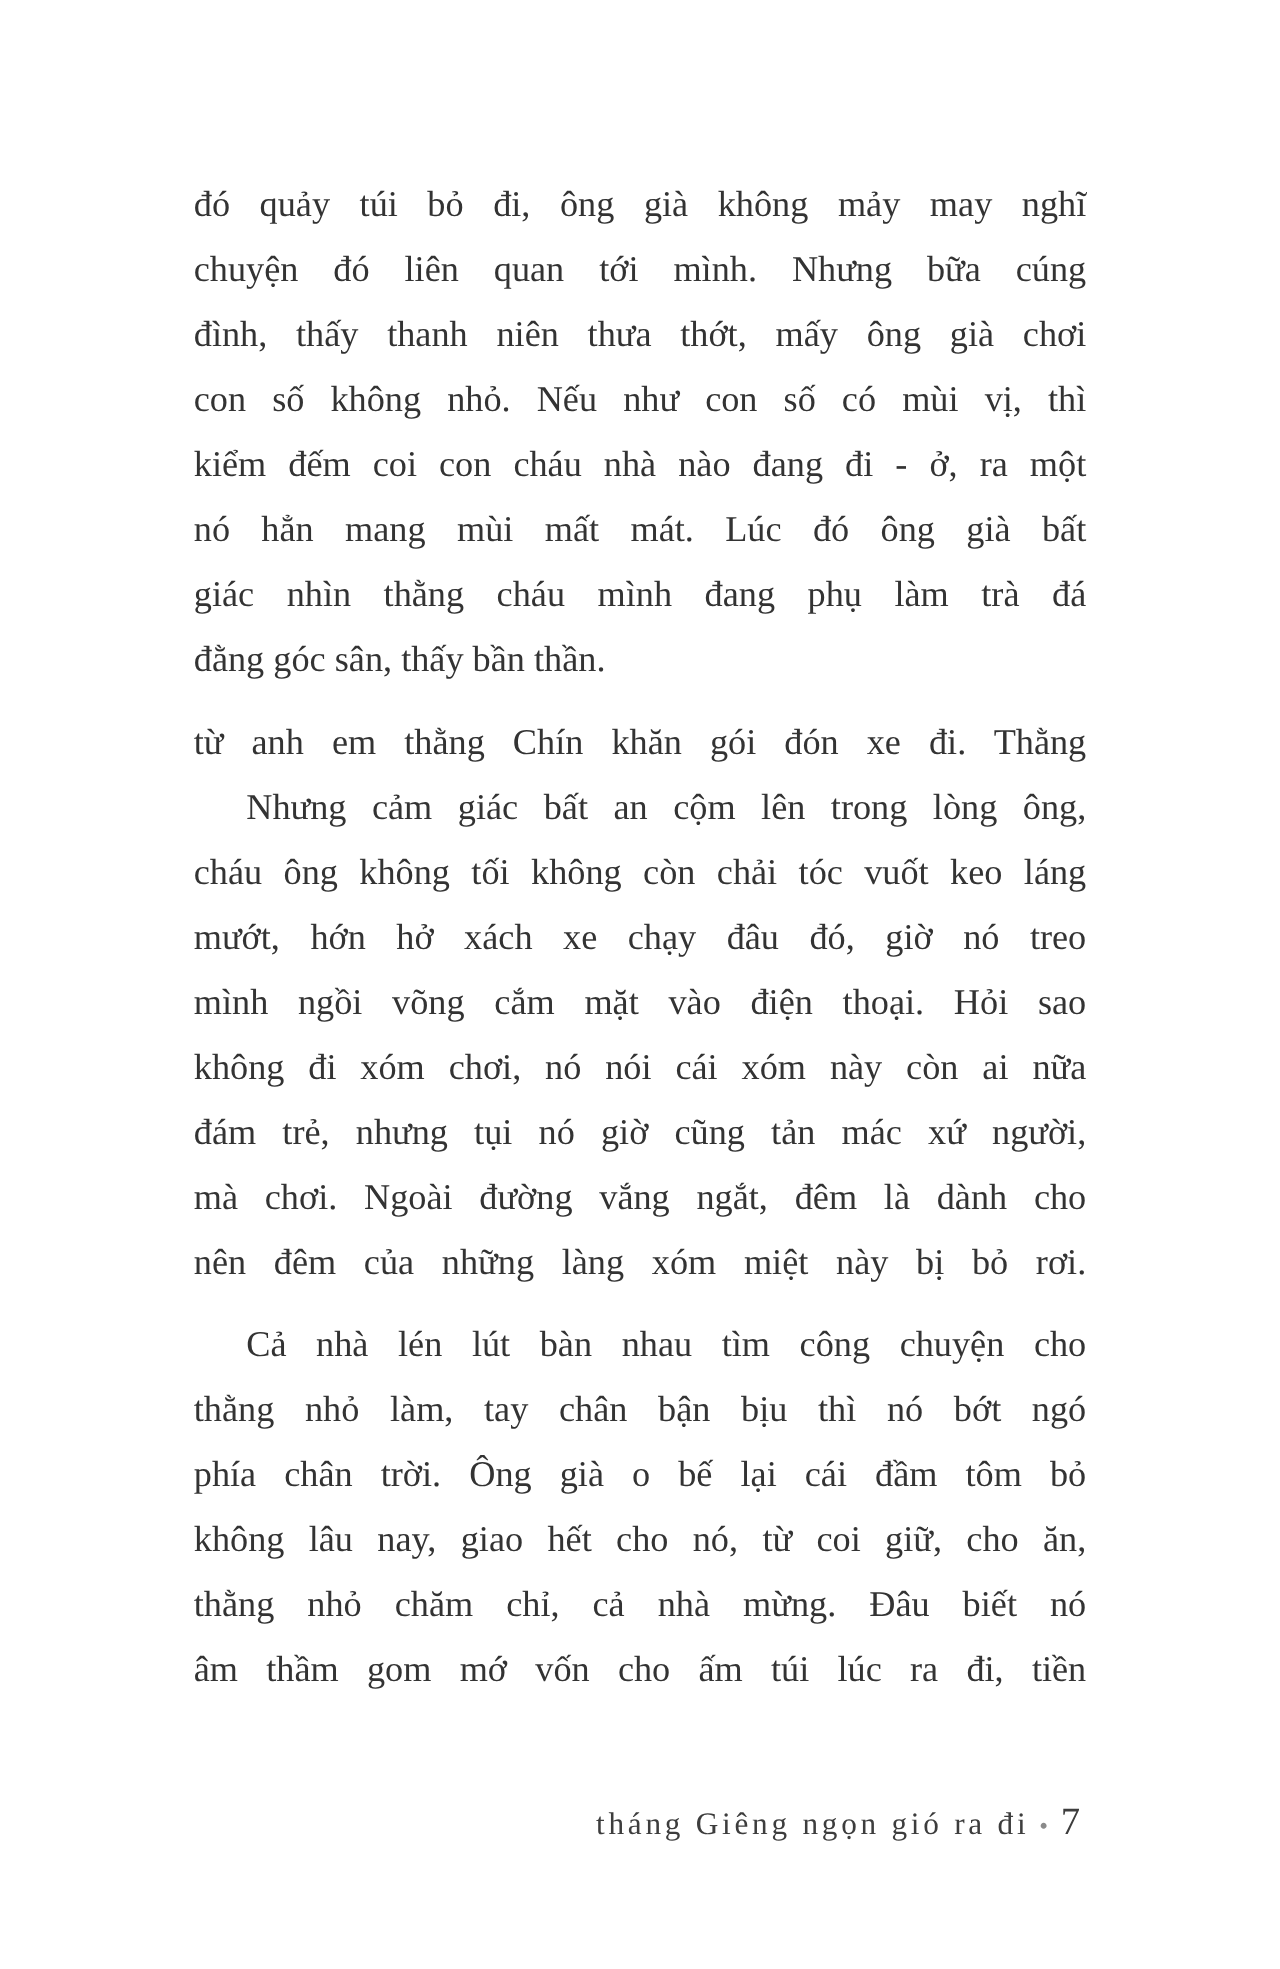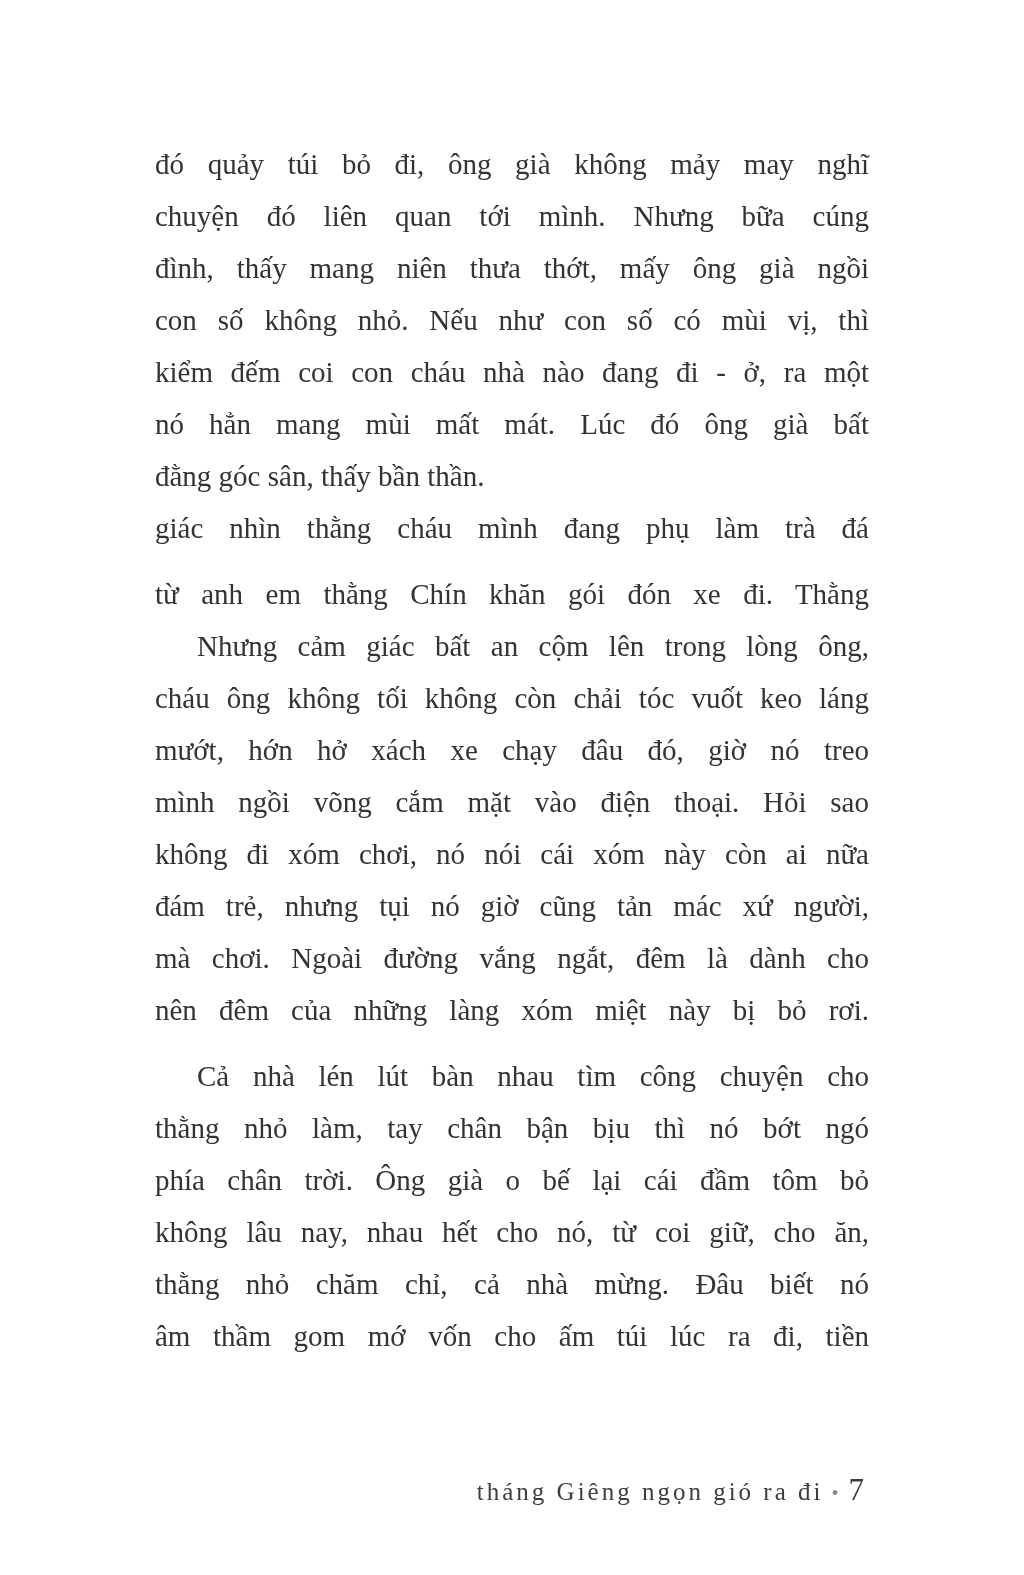--- a/index.html
+++ b/index.html
@@ -43,21 +43,21 @@
   }
   .line.flush-last {
     text-align-last: left;
   }
   .para.indented .line.first {
     text-indent: 42px;
   }
   .footer {
     position: absolute;
     right: 156px;
-    top: 1472px;
+    top: 1439px;
     white-space: nowrap;
     color: #3d3d3d;
     font-size: 25px;
     display: flex;
     align-items: baseline;
   }
   .running-title {
     letter-spacing: 3px;
   }
   .sep {
@@ -73,45 +73,45 @@
 </head>
 <body>
 
 <div class="page">
 
   <main class="text-block">
 
     <p class="para">
       <span class="line">đó quảy túi bỏ đi, ông già không mảy may nghĩ</span>
       <span class="line">chuyện đó liên quan tới mình. Nhưng bữa cúng</span>
-      <span class="line">đình, thấy mang niên thưa thớt, mấy ông già ngồi</span>
+      <span class="line">đình, thấy thanh niên thưa thớt, mấy ông già chơi</span>
       <span class="line">con số không nhỏ. Nếu như con số có mùi vị, thì</span>
       <span class="line">kiểm đếm coi con cháu nhà nào đang đi - ở, ra một</span>
       <span class="line">nó hẳn mang mùi mất mát. Lúc đó ông già bất</span>
+      <span class="line">giác nhìn thằng cháu mình đang phụ làm trà đá</span>
       <span class="line flush-last">đằng góc sân, thấy bần thần.</span>
-      <span class="line">giác nhìn thằng cháu mình đang phụ làm trà đá</span>
     </p>
 
     <p class="para indented">
       <span class="line">từ anh em thằng Chín khăn gói đón xe đi. Thằng</span>
       <span class="line first">Nhưng cảm giác bất an cộm lên trong lòng ông,</span>
       <span class="line">cháu ông không tối không còn chải tóc vuốt keo láng</span>
       <span class="line">mướt, hớn hở xách xe chạy đâu đó, giờ nó treo</span>
       <span class="line">mình ngồi võng cắm mặt vào điện thoại. Hỏi sao</span>
       <span class="line">không đi xóm chơi, nó nói cái xóm này còn ai nữa</span>
       <span class="line">đám trẻ, nhưng tụi nó giờ cũng tản mác xứ người,</span>
       <span class="line">mà chơi. Ngoài đường vắng ngắt, đêm là dành cho</span>
       <span class="line">nên đêm của những làng xóm miệt này bị bỏ rơi.</span>
     </p>
 
     <p class="para indented">
       <span class="line first">Cả nhà lén lút bàn nhau tìm công chuyện cho</span>
       <span class="line">thằng nhỏ làm, tay chân bận bịu thì nó bớt ngó</span>
       <span class="line">phía chân trời. Ông già o bế lại cái đầm tôm bỏ</span>
-      <span class="line">không lâu nay, nhau hết cho nó, từ coi giữ, cho ăn,</span>
+      <span class="line">không lâu nay, giao hết cho nó, từ coi giữ, cho ăn,</span>
       <span class="line">thằng nhỏ chăm chỉ, cả nhà mừng. Đâu biết nó</span>
       <span class="line">âm thầm gom mớ vốn cho ấm túi lúc ra đi, tiền</span>
     </p>
 
   </main>
 
   <footer class="footer">
     <span class="running-title">tháng Giêng ngọn gió ra đi</span>
     <span class="sep">•</span>
     <span class="pagenum">7</span>

